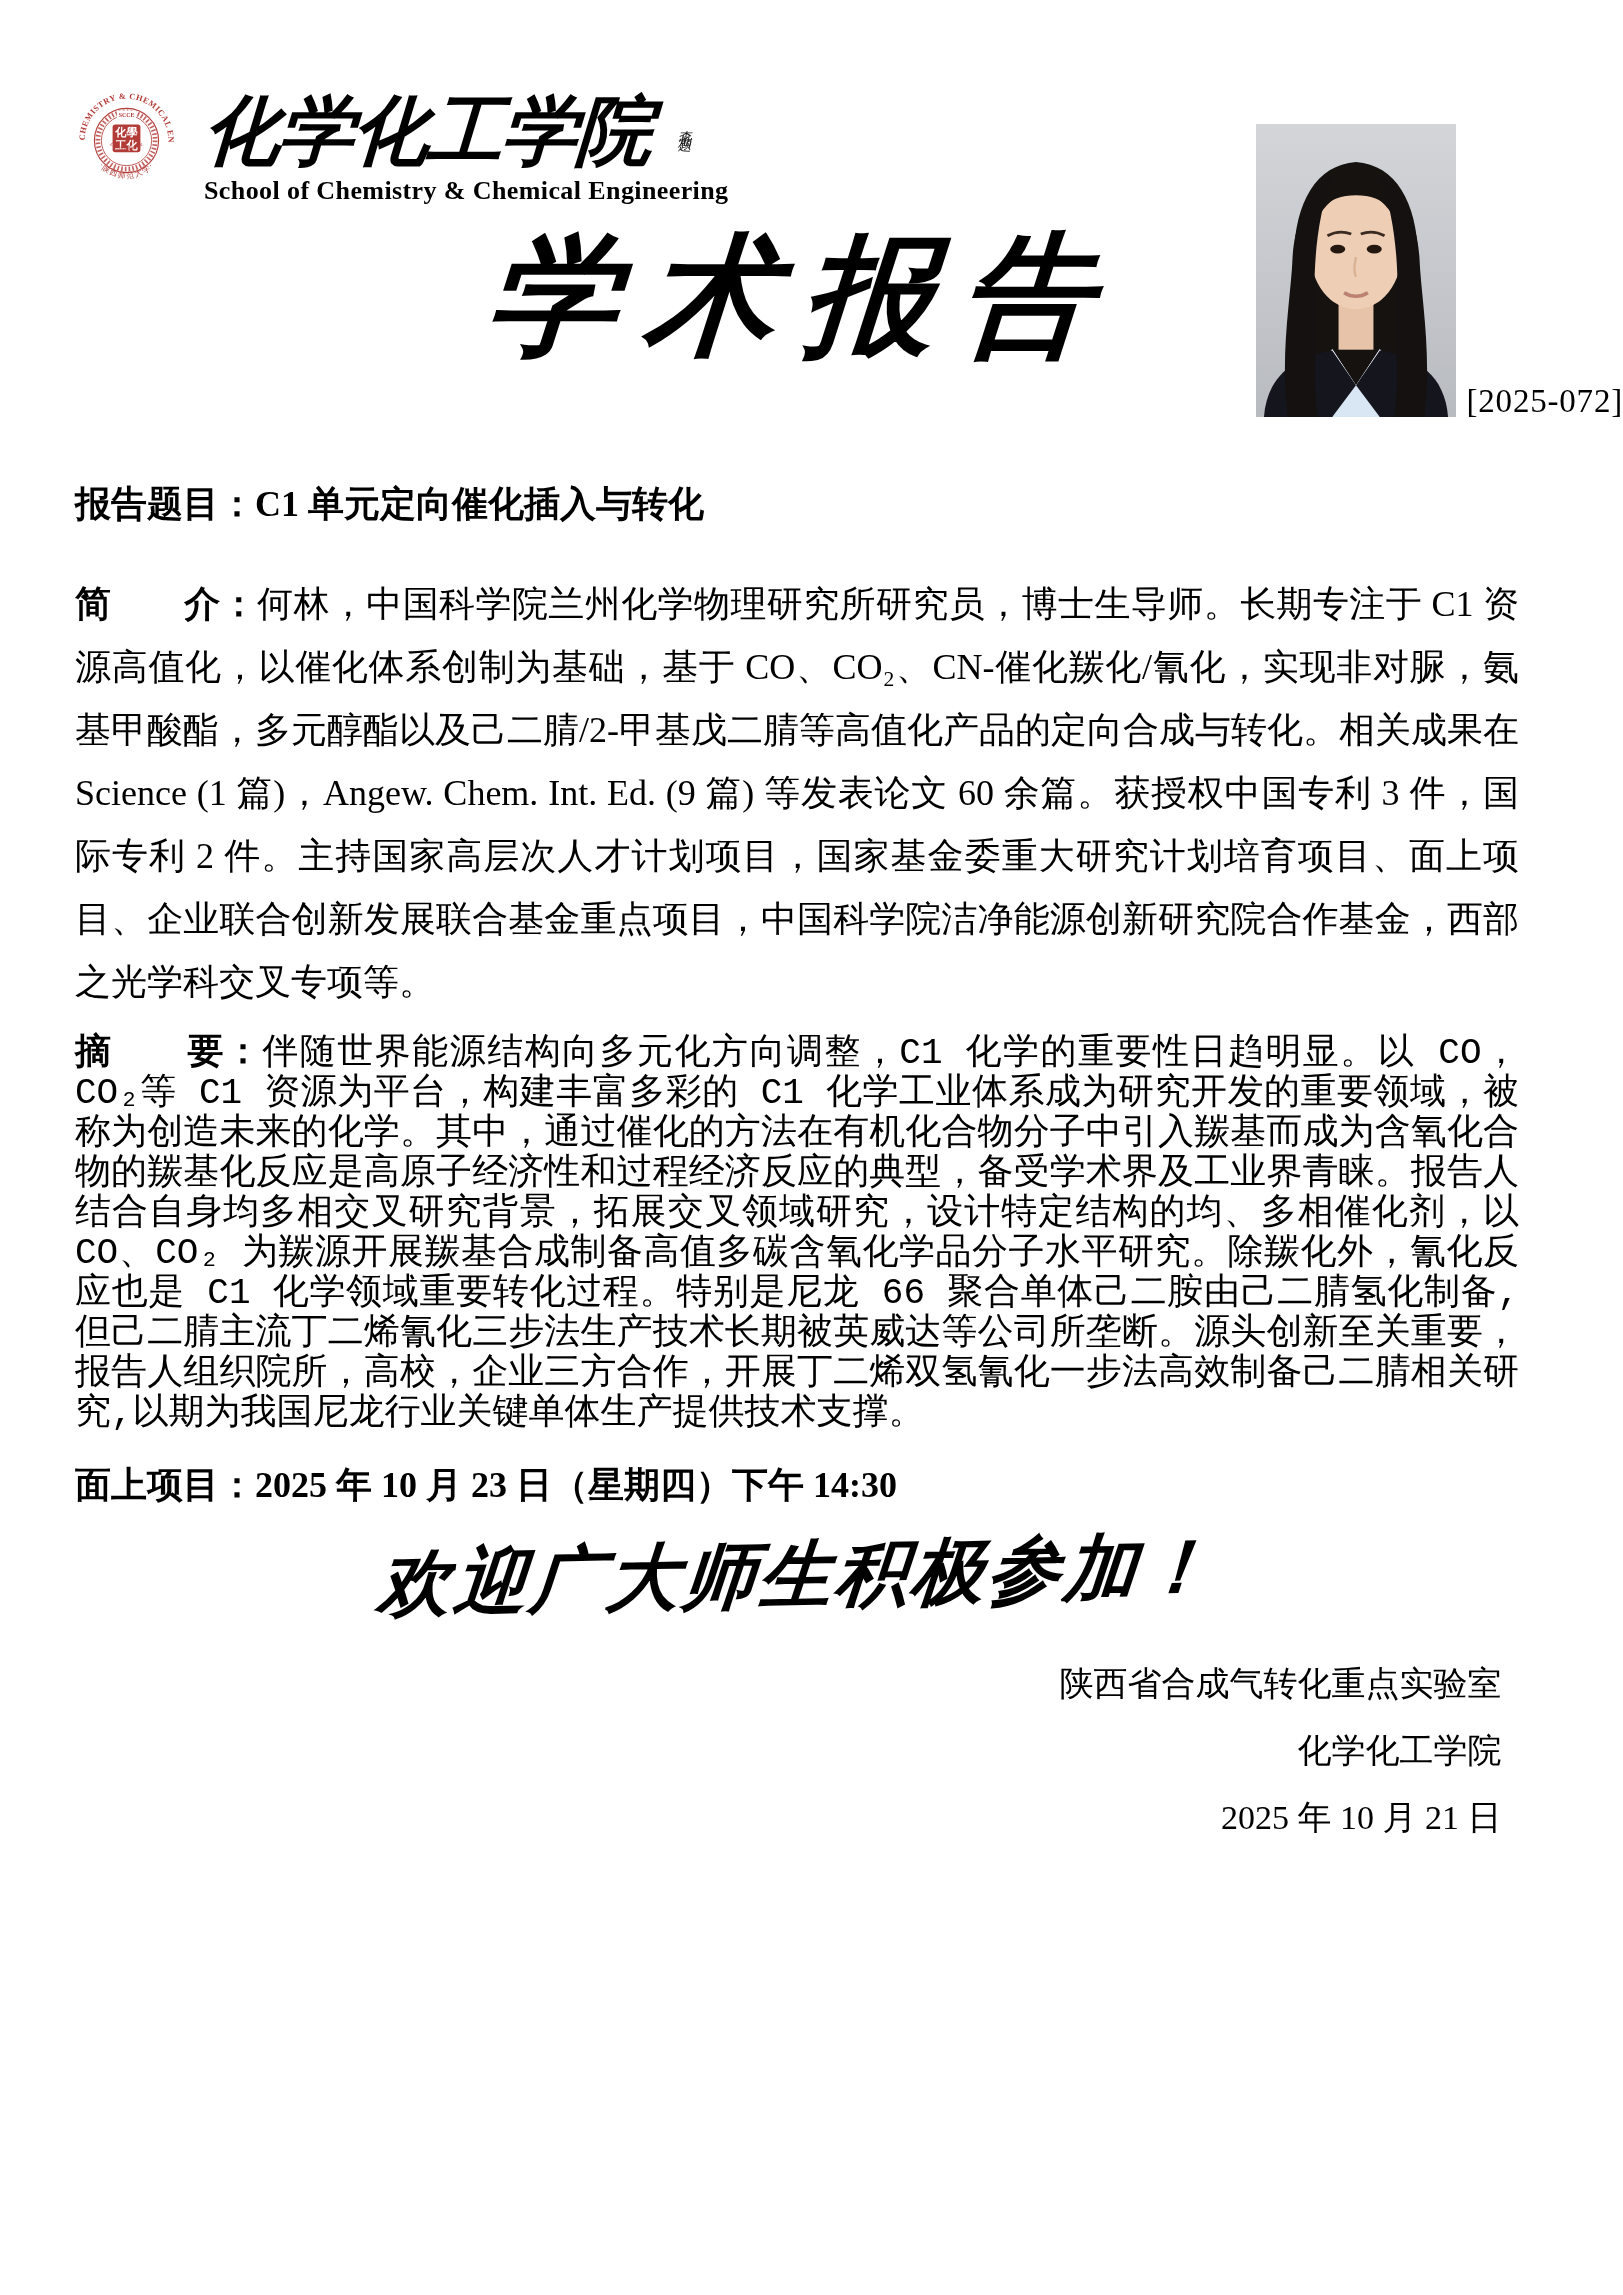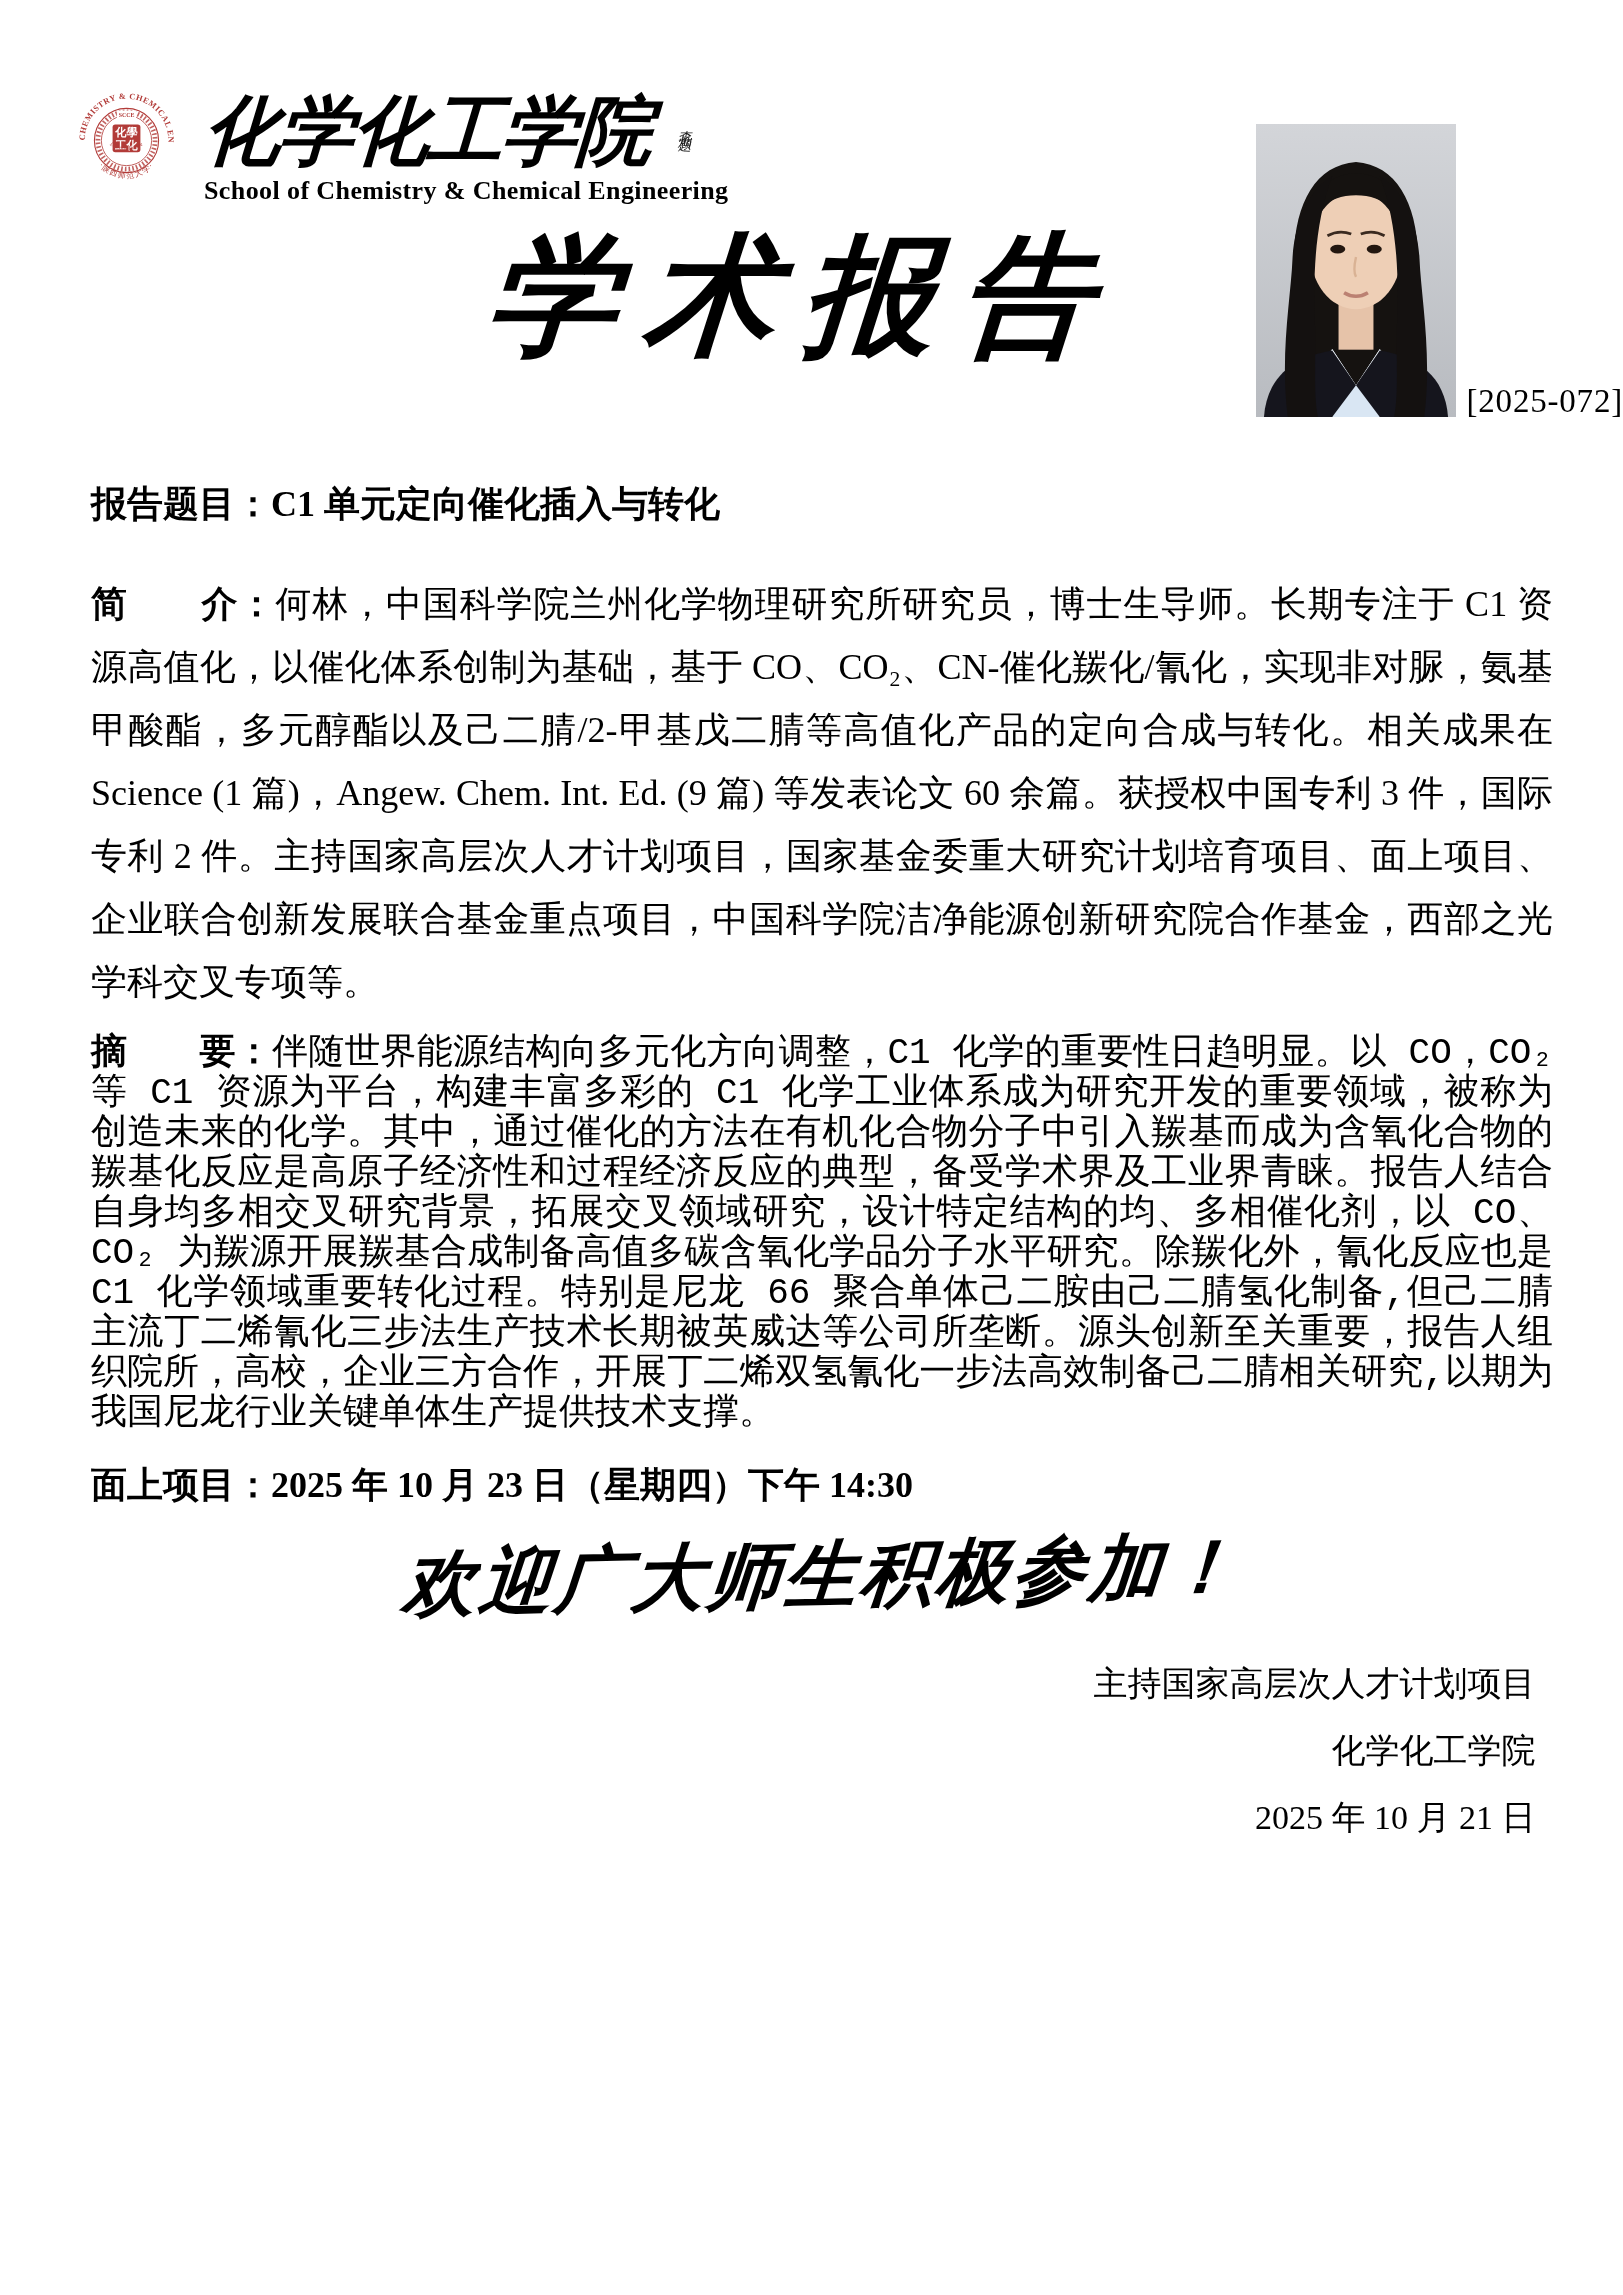--- a/index.html
+++ b/index.html
@@ -44,21 +44,21 @@
     letter-spacing:27px;
     transform:skewX(-4deg);
     white-space:nowrap;
   }
   .report-no{
     margin-top:20.6px;
     text-align:right;
     font-size:33px;letter-spacing:0.8px;
   }
   
-  .content{padding:0 70px 0 75px;margin-left:16px;}
+  .content{padding:0 104px 0 75px;}
   .line{font-size:36px;line-height:55px;}
   .bold{font-weight:700;}
   .topic-line{margin-top:57px;}
   .speaker-line{margin-top:49px;}
   .para{
     font-size:36px;text-align:justify;margin:0;
   }
   .para .plabel{font-weight:700;}
   .intro-para{margin-top:41px;line-height:63px;}
   .abstract-para{margin-top:20.6px;line-height:40px;font-family:Liberation Mono, monospace;}
@@ -174,20 +174,20 @@
     </p>
 
     <div class="line bold time-line">
       <span>面上项目：</span><span>2025 年 10 月 23 日（星期四）下午 14:30</span>
     </div>
 
 
     <div class="welcome">欢迎广大师生积极参加！</div>
 
     <div class="footer">
-      <div>主持国家高层次人才计划项目</div>
+      <div>陕西省合成气转化重点实验室</div>
       <div>化学化工学院</div>
       <div>2025 年 10 月 21 日</div>
     </div>
 
   </div>
 </div>
 
 
 </body></html>

